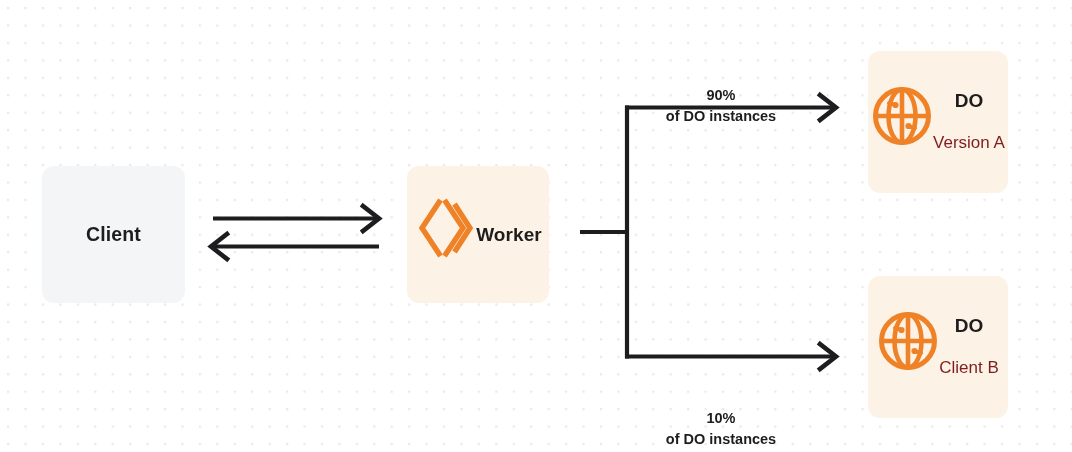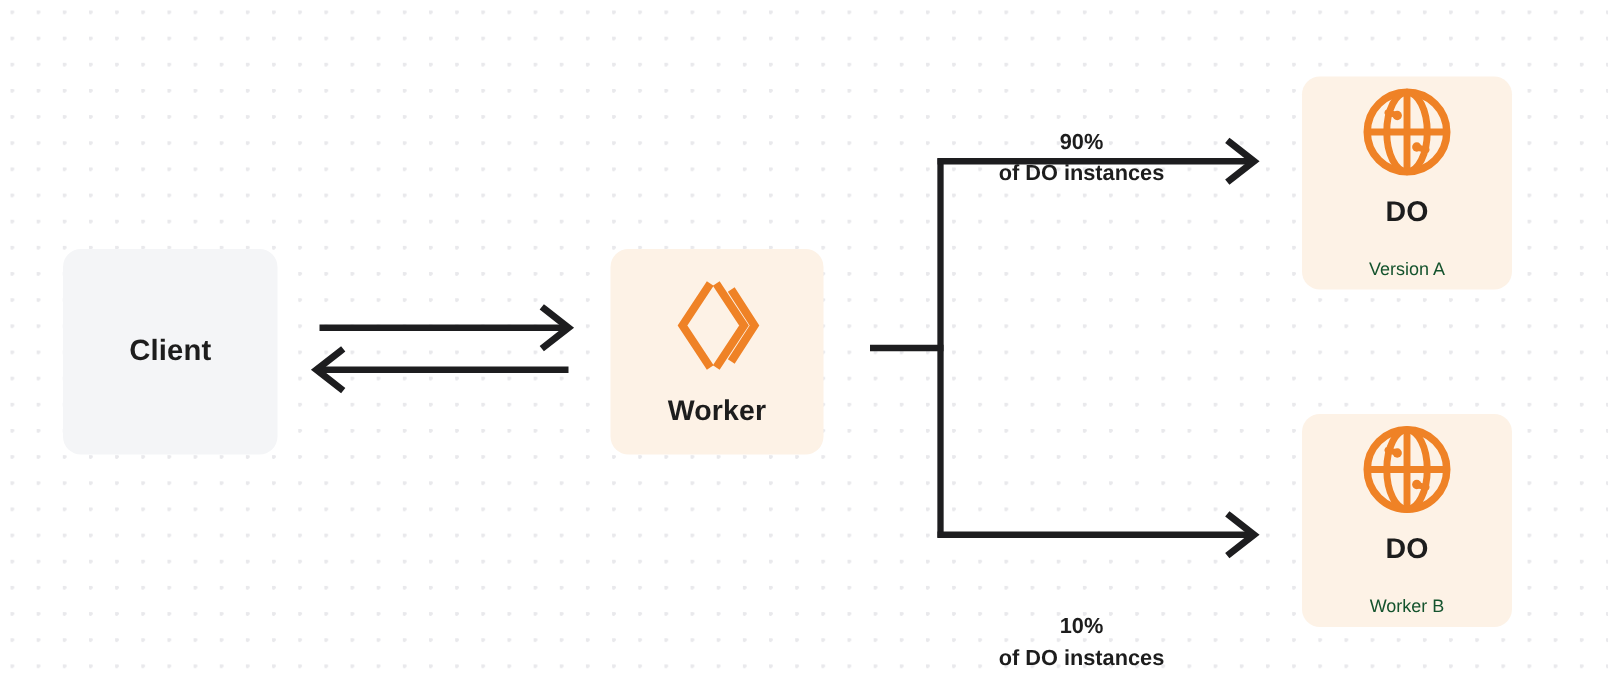--- a/index.html
+++ b/index.html
@@ -23,21 +23,21 @@
     background-size: 17.45px 17.45px;
     background-position: 7px 7px;
     overflow: hidden;
   }
 
   
   .node {
     position: absolute;
     border-radius: 12px;
     display: flex;
-    flex-direction: column;
+    flex-direction: row;
     align-items: center;
     justify-content: center;
     box-sizing: border-box;
   }
 
   .node-client {
     left: 42px;
     top: 166px;
     width: 143px;
     height: 137px;
@@ -74,23 +74,23 @@
     color: #1d1d1d;
     letter-spacing: 0.1px;
     line-height: 1.15;
   }
 
   .node-title-client {
     font-size: 19.5px;
   }
 
   .node-sub {
-    font-size: 12px;
+    font-size: 17px;
     font-weight: 400;
-    color: #14532d;
+    color: #7f1d1d;
     line-height: 1.25;
     margin-top: 20px;
   }
 
   .worker-icon {
     margin-bottom: 14px;
     line-height: 0;
   }
 
   .do-icon {
@@ -214,21 +214,21 @@
         <line x1="5" y1="31" x2="57" y2="31" stroke="#ef8226" stroke-width="4.6"></line>
         <ellipse cx="31" cy="31" rx="13.5" ry="26.5" fill="none" stroke="#ef8226" stroke-width="4.6"></ellipse>
         <path d="M18 18 L23.5 19.5" fill="none" stroke="#ef8226" stroke-width="4" stroke-linecap="round"></path>
         <circle cx="24.5" cy="20" r="3.1" fill="#ef8226"></circle>
         <path d="M44 43 L38.5 41.5" fill="none" stroke="#ef8226" stroke-width="4" stroke-linecap="round"></path>
         <circle cx="37.5" cy="41" r="3.1" fill="#ef8226"></circle>
       </svg>
     </div>
     <div class="do-text">
       <div class="node-title">DO</div>
-      <div class="node-sub">Worker B</div>
+      <div class="node-sub">Client B</div>
     </div>
   </div>
 
   <div class="edge-label edge-label-top">
     <div>90%</div>
     <div>of DO instances</div>
   </div>
 
   <div class="edge-label edge-label-bottom">
     <div>10%</div>

